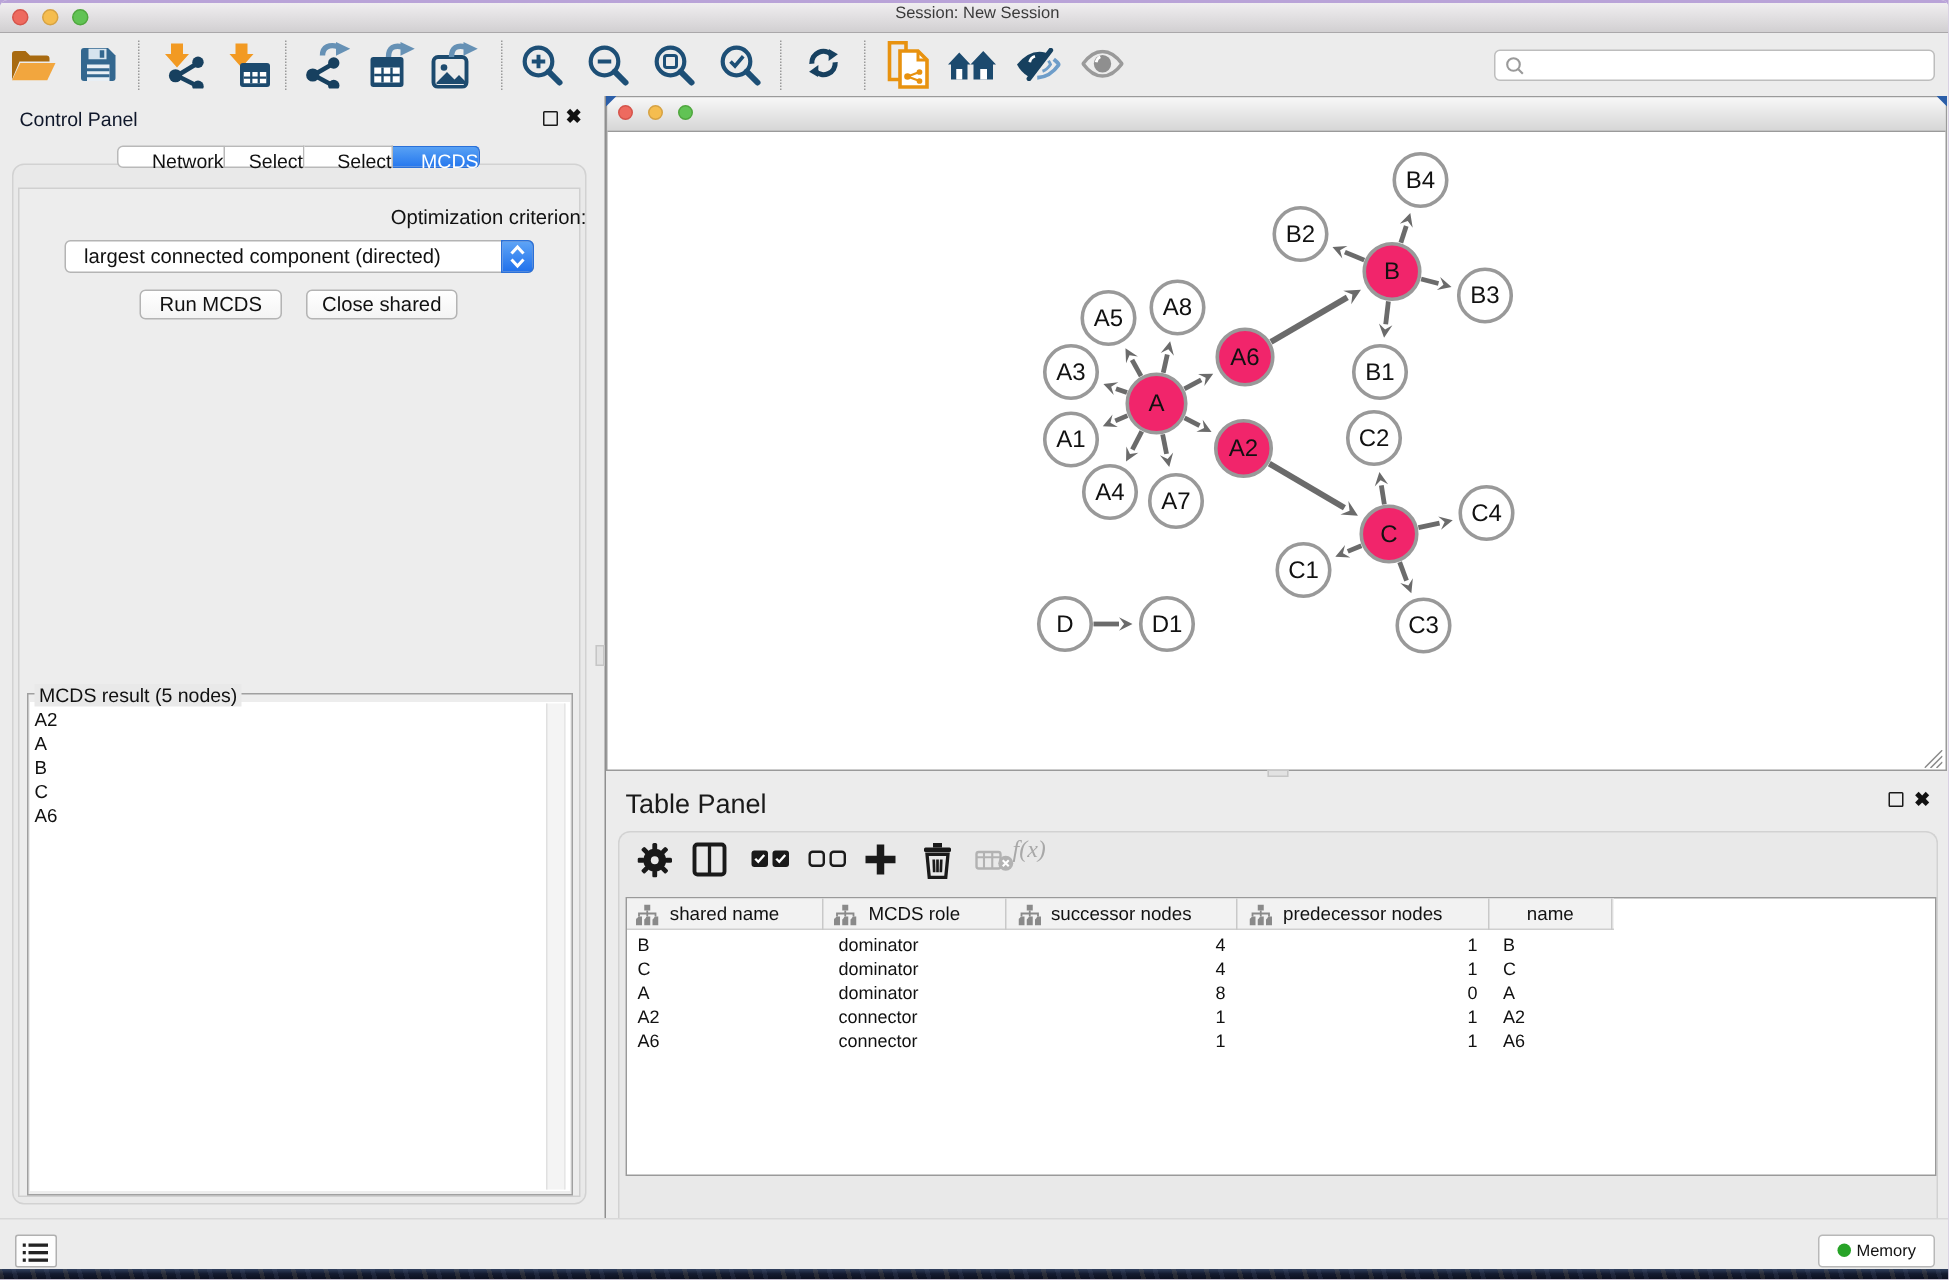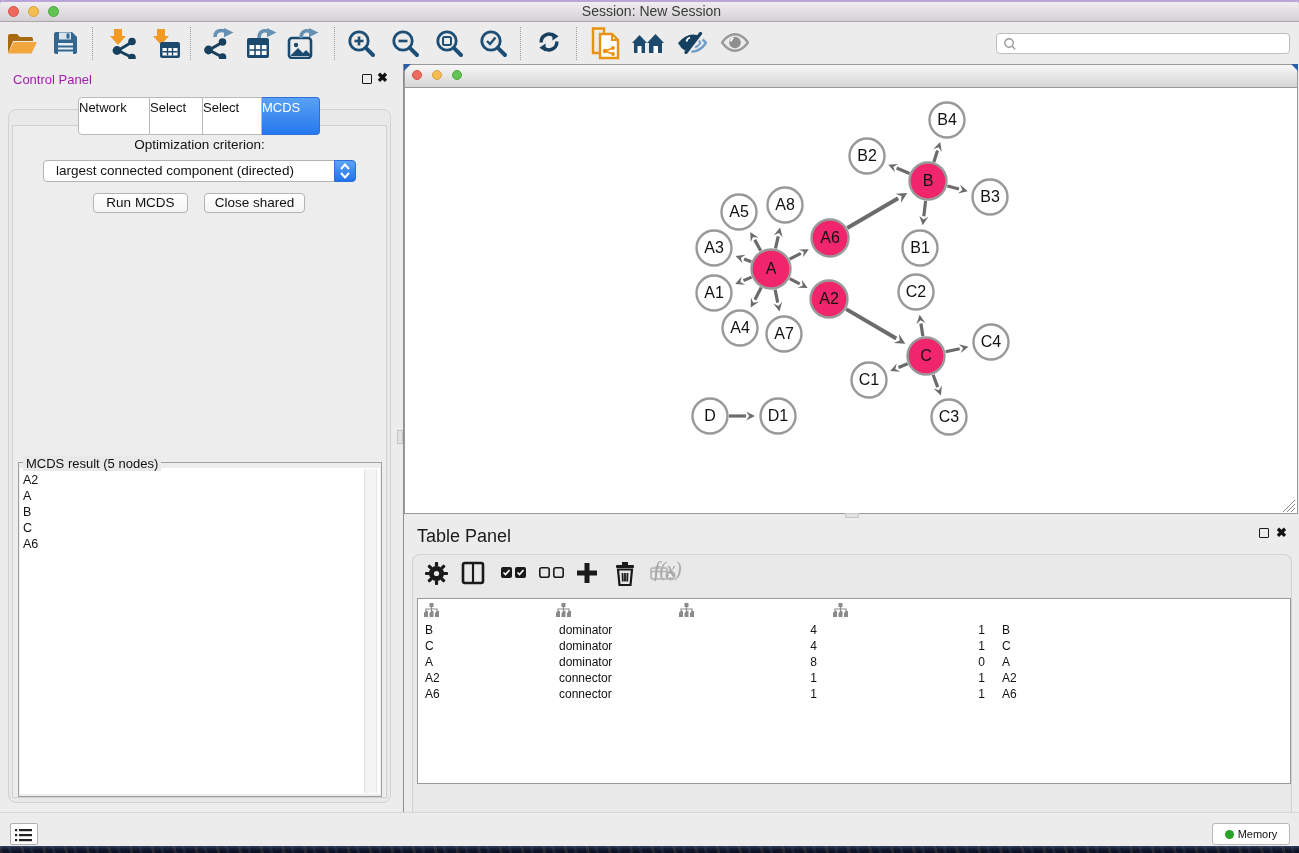--- a/index.html
+++ b/index.html
@@ -1,27 +1,27 @@
 <!DOCTYPE html>
 <html><head><meta charset="utf-8">
 <style>
 *{margin:0;padding:0;box-sizing:border-box}
 html,body{width:1299px;height:853px;overflow:hidden}
 body{font-family:"Liberation Sans",sans-serif;background:#b9a3d8;position:relative}
 .abs{position:absolute}
 #win{position:absolute;left:0;top:0;width:1299px;height:853px;background:#ececec;border-radius:5px 5px 0 0;overflow:hidden}
 #titlebar{position:absolute;left:0;top:0;width:1299px;height:22px;background:linear-gradient(#f3f1f3,#dcdadc 70%,#d2d0d2);border-bottom:1px solid #aaa8aa;border-radius:5px 5px 0 0}
-#titlebar .t{position:absolute;left:4px;right:0;top:3px;text-align:center;font-size:14px;color:#3a3a3a}
+#titlebar .t{position:absolute;left:4px;right:0;top:3px;text-align:center;font-size:11px;color:#3a3a3a}
 .tl{position:absolute;border-radius:50%}
 .sep{position:absolute;height:33px;width:0;border-left:1px dotted #9a9a9a}
 #search{position:absolute;left:996px;top:33px;width:294px;height:21px;background:#fff;border:1px solid #bdbdbd;border-radius:4px}
 .floatico{position:absolute;width:10px;height:10px;border:1.5px solid #1a1a1a;border-radius:1px}
 .xico{position:absolute;font-size:13px;font-weight:bold;color:#111}
 .tabs{position:absolute;display:flex;height:21px}
-.tab{height:38px;line-height:20px;background:#fff;border:1px solid #b9b9b9;border-left:none;font-size:13px;color:#111;text-align:left;padding:0 12px;white-space:nowrap}
+.tab{height:15px;line-height:20px;background:#fff;border:1px solid #b9b9b9;border-left:none;font-size:13px;color:#111;text-align:right;padding:0 12px;white-space:nowrap}
 .tab.first{border-left:1px solid #b9b9b9;border-radius:4px 0 0 4px}
 .tab.last{border-radius:0 4px 4px 0}
 .tab.sel{background:linear-gradient(#58a1f4,#2678ee);color:#fff;border-color:#2a70d8}
 .btn{position:absolute;height:20px;background:linear-gradient(#ffffff,#f4f4f4);border:1px solid #b4b4b4;border-radius:4px;font-size:13.5px;color:#111;text-align:center;line-height:18px}
 .th{position:absolute;top:0;height:21px;border-right:1px solid #c9c9c9;font-size:12.5px;color:#111;text-align:center;line-height:21px}
 .td{position:absolute;font-size:12px;color:#111;height:16px;line-height:16px}
 </style></head>
 <body>
 <div id="win">
 <div class="abs" style="left:0;top:0;width:1299px;height:2px;background:#b9a3d8;z-index:60"></div>
@@ -144,32 +144,32 @@
       <circle cx="14" cy="9.5" r="5.8" fill="#8f8f8f"></circle>
       <path d="M9.8,8.5 A5,5 0 0 1 12.5,4.8" fill="none" stroke="#fff" stroke-width="1.8"></path>
     </svg>
 
 <div id="search">
       <svg width="16" height="16" style="position:absolute;left:5px;top:2px" viewBox="0 0 16 16">
         <circle cx="7" cy="7" r="4.2" fill="none" stroke="#9a9a9a" stroke-width="1.4"></circle>
         <line x1="10.2" y1="10.2" x2="13.2" y2="13.2" stroke="#9a9a9a" stroke-width="1.4"></line>
       </svg>
     </div>
-<div class="abs" style="left:13px;top:72px;font-size:13px;color:#a21caf">Control Panel</div>
+<div class="abs" style="left:13px;top:72px;font-size:13px;color:#0f172a">Control Panel</div>
 <div class="floatico" style="left:362px;top:74px"></div>
 <div class="xico" style="left:377px;top:70px">✖</div>
 <div class="abs" style="left:8px;top:109px;width:383px;height:694px;background:#e9e9e9;border:1px solid #d2d2d2;border-radius:8px"></div>
 <div class="abs" style="left:12px;top:125px;width:375px;height:673px;background:#ededed;border:1px solid #d0d0d0"></div>
 <div class="tabs" style="left:78px;top:97px">
       <div class="tab first" style="width:72px;padding:0">Network</div>
       <div class="tab" style="width:53px;padding:0">Select</div>
       <div class="tab" style="width:59px;padding:0">Select</div>
       <div class="tab sel last" style="width:58px;padding:0">MCDS</div>
     </div>
-<div class="abs" style="left:8px;top:137px;width:383px;text-align:center;font-size:13.5px;color:#111">Optimization criterion:</div>
+<div class="abs" style="left:8px;top:137px;width:383px;text-align:right;font-size:13.5px;color:#111">Optimization criterion:</div>
 <div class="abs" style="left:43px;top:160px;width:313px;height:22px;background:#fff;border:1px solid #b4b4b4;border-radius:4px;font-size:13.5px;color:#111;line-height:20px;padding-left:12px">largest connected component (directed)<div class="abs" style="right:-1px;top:-1px;width:22px;height:22px;border-radius:0 4px 4px 0;background:linear-gradient(#5ea4f6,#2071ec);border:1px solid #2a70d8"><svg width="20" height="20" viewBox="0 0 20 20">
           <path d="M6,8 L10,3.6 L14,8" fill="none" stroke="#fff" stroke-width="2"></path>
           <path d="M6,12 L10,16.4 L14,12" fill="none" stroke="#fff" stroke-width="2"></path>
         </svg></div></div>
 <div class="btn" style="left:93px;top:193px;width:95px">Run MCDS</div>
 <div class="btn" style="left:204px;top:193px;width:101px">Close shared</div>
 <div class="abs" style="left:18px;top:462px;width:364px;height:335px;border:1px solid #a0a0a0"></div>
 <div class="abs" style="left:20px;top:468px;width:360px;height:326px;background:#fff;font-size:12.5px;color:#111;line-height:16px;padding:4px 0 0 3px">A2<br>A<br>B<br>C<br>A6</div>
 <div class="abs" style="left:364px;top:469px;width:13px;height:324px;background:#f4f4f4;border-left:1px solid #e0e0e0;border-right:1px solid #e6e6e6"></div>
 <div class="abs" style="left:23px;top:456px;background:#e9e9e9;padding:0 3px;font-size:13px;color:#111">MCDS result (5 nodes)</div>
@@ -320,23 +320,30 @@
       <line x1="13.5" y1="13" x2="13.2" y2="21.5" stroke="#1a1a1a" stroke-width="1.8"></line>
     </svg>
 <svg class="abs" style="left:650px;top:566px" width="26" height="15" viewBox="0 0 26 15">
       <rect x="1" y="2" width="16" height="11" rx="1.5" fill="none" stroke="#b2b2b2" stroke-width="1.6"></rect>
       <line x1="1" y1="5.5" x2="17" y2="5.5" stroke="#b2b2b2" stroke-width="1.4"></line>
       <line x1="6" y1="2" x2="6" y2="13" stroke="#b2b2b2" stroke-width="1.4"></line>
       <line x1="11.5" y1="2" x2="11.5" y2="13" stroke="#b2b2b2" stroke-width="1.4"></line>
       <circle cx="20.5" cy="9.5" r="5" fill="#b2b2b2"></circle>
       <path d="M18.5,7.5 L22.5,11.5 M22.5,7.5 L18.5,11.5" stroke="#fff" stroke-width="1.4"></path>
     </svg>
-<div class="abs" style="left:654px;top:558px;font-family:'Liberation Serif',serif;font-style:italic;font-size:20px;color:#a8a8a8">f(x)</div>
+<div class="abs" style="left:675px;top:558px;font-family:'Liberation Serif',serif;font-style:italic;font-size:16px;color:#a8a8a8">f(x)</div>
 
 <div class="abs" style="left:417px;top:598px;width:874px;height:186px;background:#fff;border:1px solid #9a9a9a">
+      <div class="abs" style="left:0;top:0;width:658px;height:21px;background:#f2f2f2;border-bottom:1px solid #cfcfcf">
+        <div class="th" style="left:0;width:131px">shared name</div>
+        <div class="th" style="left:131px;width:122px">MCDS role</div>
+        <div class="th" style="left:253px;width:154px">successor nodes</div>
+        <div class="th" style="left:407px;width:168px">predecessor nodes</div>
+        <div class="th" style="left:575px;width:82px">name</div>
+      </div>
 <div class="td" style="left:7px;top:23px">B</div>
 <div class="td" style="left:141px;top:23px">dominator</div>
 <div class="td" style="left:247px;top:23px;width:152px;text-align:right">4</div>
 <div class="td" style="left:407px;top:23px;width:160px;text-align:right">1</div>
 <div class="td" style="left:584px;top:23px">B</div>
 <div class="td" style="left:7px;top:39px">C</div>
 <div class="td" style="left:141px;top:39px">dominator</div>
 <div class="td" style="left:247px;top:39px;width:152px;text-align:right">4</div>
 <div class="td" style="left:407px;top:39px;width:160px;text-align:right">1</div>
 <div class="td" style="left:584px;top:39px">C</div>

